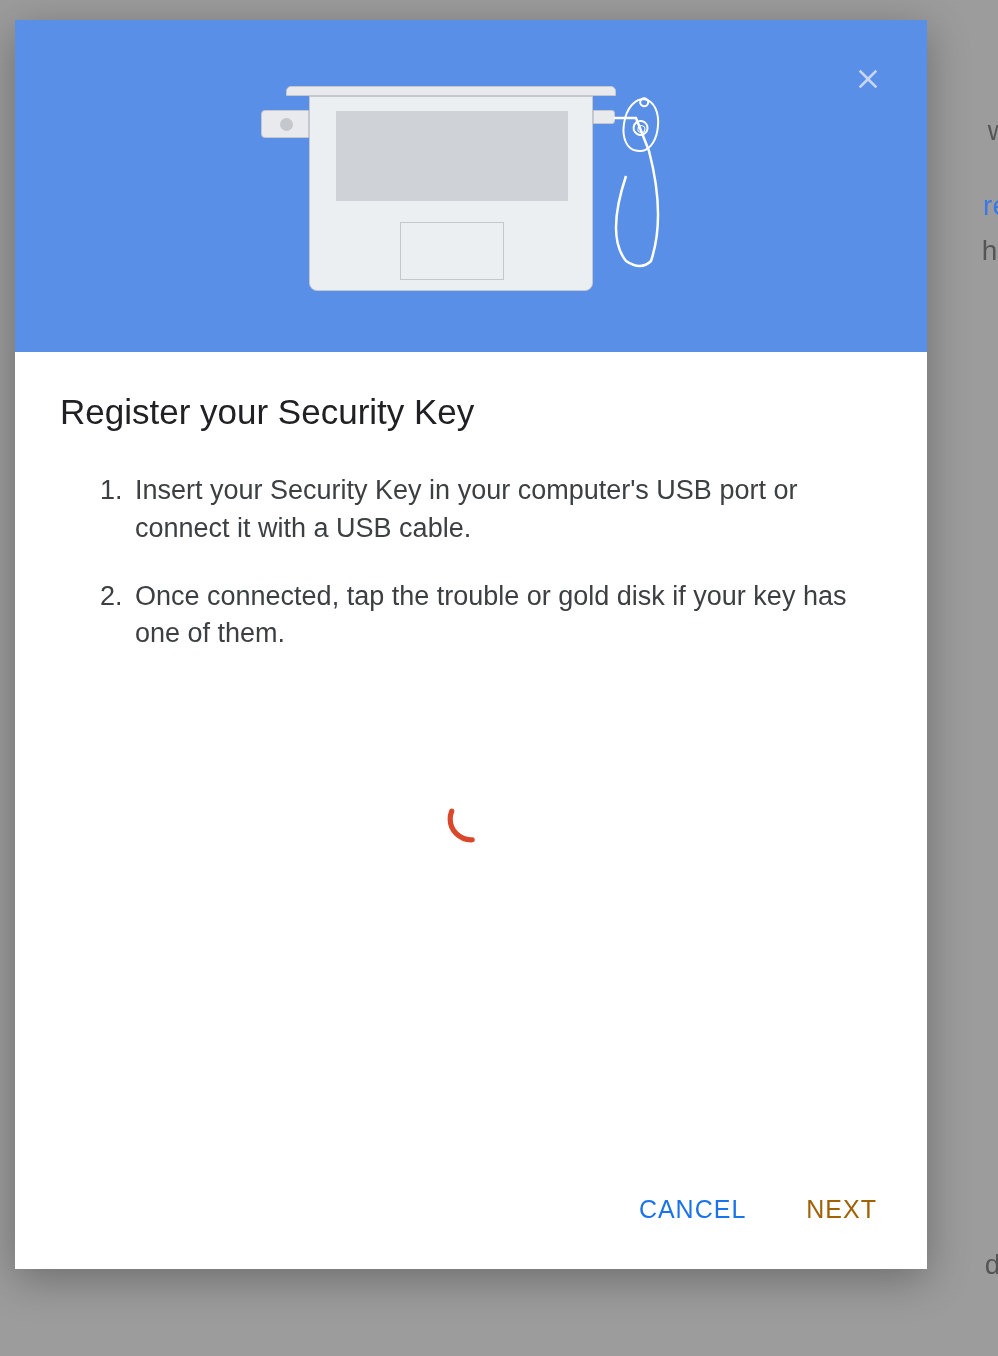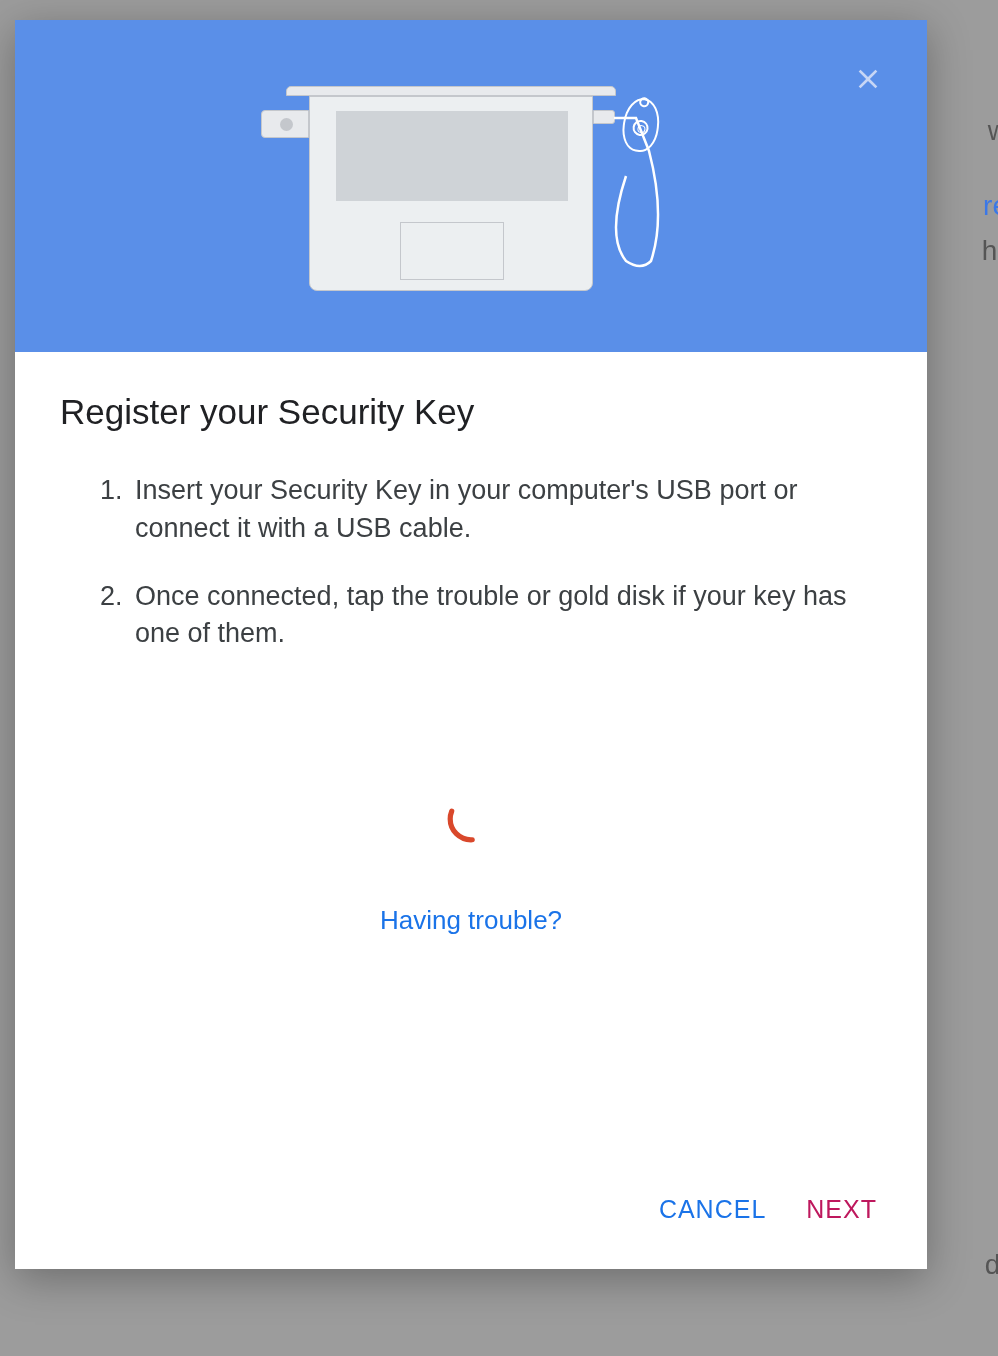--- a/index.html
+++ b/index.html
@@ -268,39 +268,39 @@
       text-align: center;
       font-size: 26px;
       color: #1a73e8;
       cursor: pointer;
     }
     
     .dialog-footer {
       display: flex;
       justify-content: flex-end;
       padding: 25px 45px 35px 45px;
-      gap: 30px;
+      gap: 50px;
     }
     
     .btn {
       font-size: 25px;
       font-weight: 500;
       letter-spacing: 1px;
       border: none;
       background: none;
       cursor: pointer;
       padding: 10px 5px;
     }
     
     .btn-cancel {
       color: #1a73e8;
     }
     
     .btn-next {
-      color: #be185d;
+      color: #a16207;
     }
   </style>
 </head>
 <body>
 
 <div class="backdrop">
   <span class="bg-text t1">w</span>
   <span class="bg-text t2">re</span>
   <span class="bg-text t3">ho</span>
   <span class="bg-text t4">d.</span>
@@ -350,21 +350,20 @@
     </div>
 
     <div class="spinner-container">
       <div class="spinner">
         <svg viewBox="0 0 50 50">
           <circle class="spinner-path" cx="25" cy="25" r="20"></circle>
         </svg>
       </div>
     </div>
 
-    <div class="help-link">Having trouble?</div>
   </div>
 
   <div class="dialog-footer">
     <button class="btn btn-cancel">CANCEL</button>
     <button class="btn btn-next">NEXT</button>
   </div>
 
 </div>
 
 </body></html>

